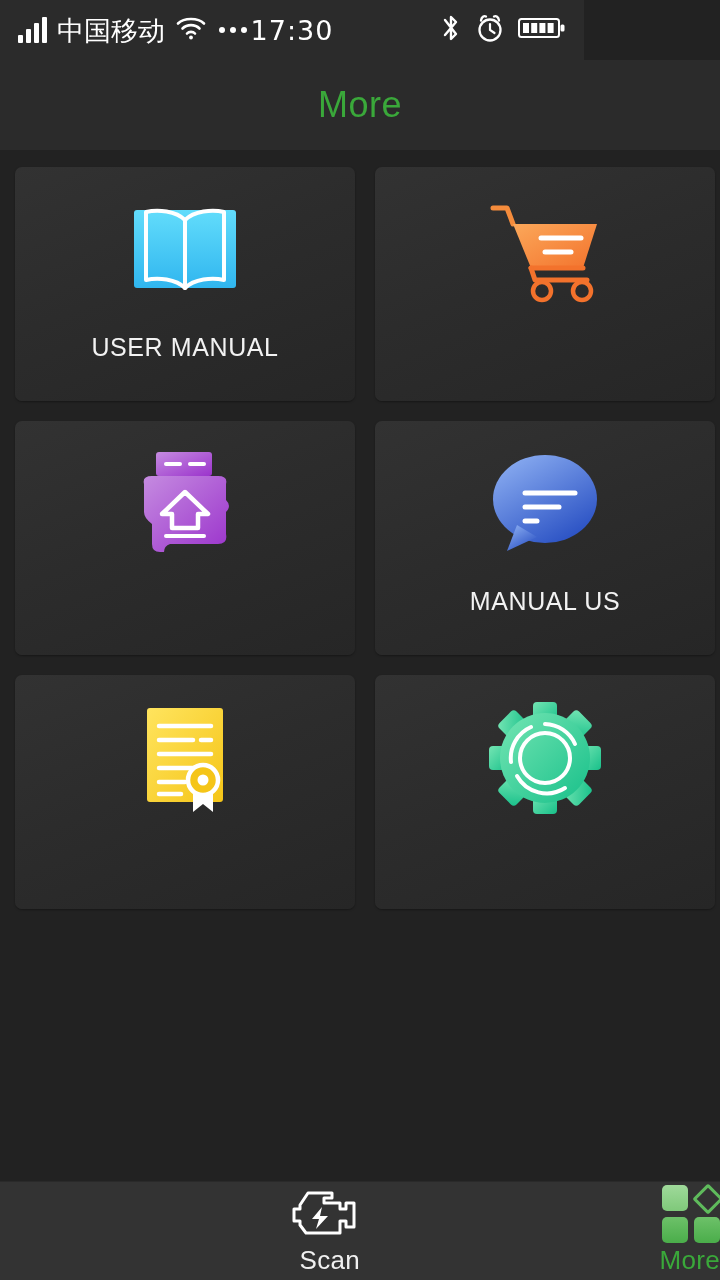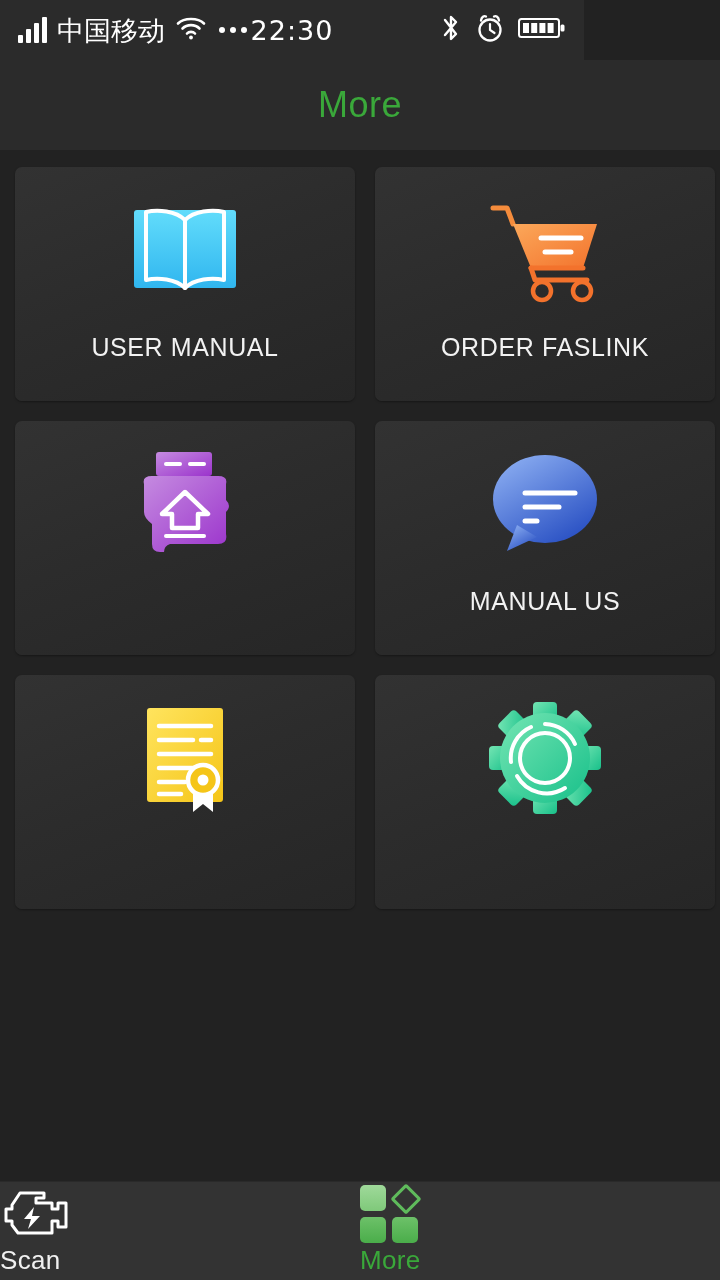--- a/index.html
+++ b/index.html
@@ -156,21 +156,21 @@
     width: 720px;
     height: 98px;
     background: #333333;
     display: flex;
     border-top: 1px solid #2a2a2a;
   }
   .tab {
     flex: 1;
     display: flex;
     flex-direction: column;
-    align-items: flex-start;
+    align-items: flex-end;
     justify-content: center;
     gap: 4px;
   }
   .tab-icon {
     height: 54px;
     display: flex;
     align-items: center;
     justify-content: center;
   }
   .tab-label {
@@ -228,21 +228,21 @@
           <circle cx="16" cy="22.5" r="1.9" fill="#fff"></circle>
         </svg>
       </span>
       <span class="dots">
         <i></i>
           <i></i>
           <i></i>
       </span>
     </div>
 
-    <div class="status-center">22:30</div>
+    <div class="status-center">17:30</div>
 
     <div class="status-right">
       <span>
         <svg width="22" height="32" viewBox="0 0 22 32">
           <path d="M5 8 L16 22 L11 27 L11 5 L16 10 L5 23" stroke="#fff" stroke-width="2.4" fill="none" stroke-linejoin="round" stroke-linecap="round"></path>
         </svg>
       </span>
       <span>
         <svg width="32" height="32" viewBox="0 0 32 32">
           <circle cx="16" cy="18" r="10.5" stroke="#fff" stroke-width="2.3" fill="none"></circle>
@@ -300,21 +300,20 @@
           <path d="M10 14 L24 14 L30 30" stroke="#f58c3c" stroke-width="5" fill="none" stroke-linecap="round" stroke-linejoin="round"></path>
           <path d="M30 30 L114 30 L100 74 L48 74 Z" fill="url(#gCart)"></path>
           <path d="M48 74 L100 74" stroke="#f3722c" stroke-width="5" stroke-linecap="round" fill="none"></path>
           <path d="M48 74 L52 86 L104 86" stroke="#f3722c" stroke-width="5" fill="none" stroke-linecap="round" stroke-linejoin="round"></path>
           <line x1="58" y1="44" x2="98" y2="44" stroke="#ffffff" stroke-width="5" stroke-linecap="round"></line>
           <line x1="62" y1="58" x2="88" y2="58" stroke="#ffffff" stroke-width="5" stroke-linecap="round"></line>
           <circle cx="59" cy="97" r="9" stroke="#f3722c" stroke-width="4.5" fill="none"></circle>
           <circle cx="99" cy="97" r="9" stroke="#f3722c" stroke-width="4.5" fill="none"></circle>
         </svg>
       </div>
-      <div class="card-label">ORDER FASLINK</div>
     </div>
 
     <div class="card">
       <div class="card-icon">
         <svg width="110" height="112" viewBox="0 0 110 112">
           <defs>
             <linearGradient id="gFw" x1="0" y1="0" x2="1" y2="1">
               <stop offset="0%" stop-color="#c58be0"></stop>
               <stop offset="100%" stop-color="#9b33cc"></stop>
             </linearGradient>

